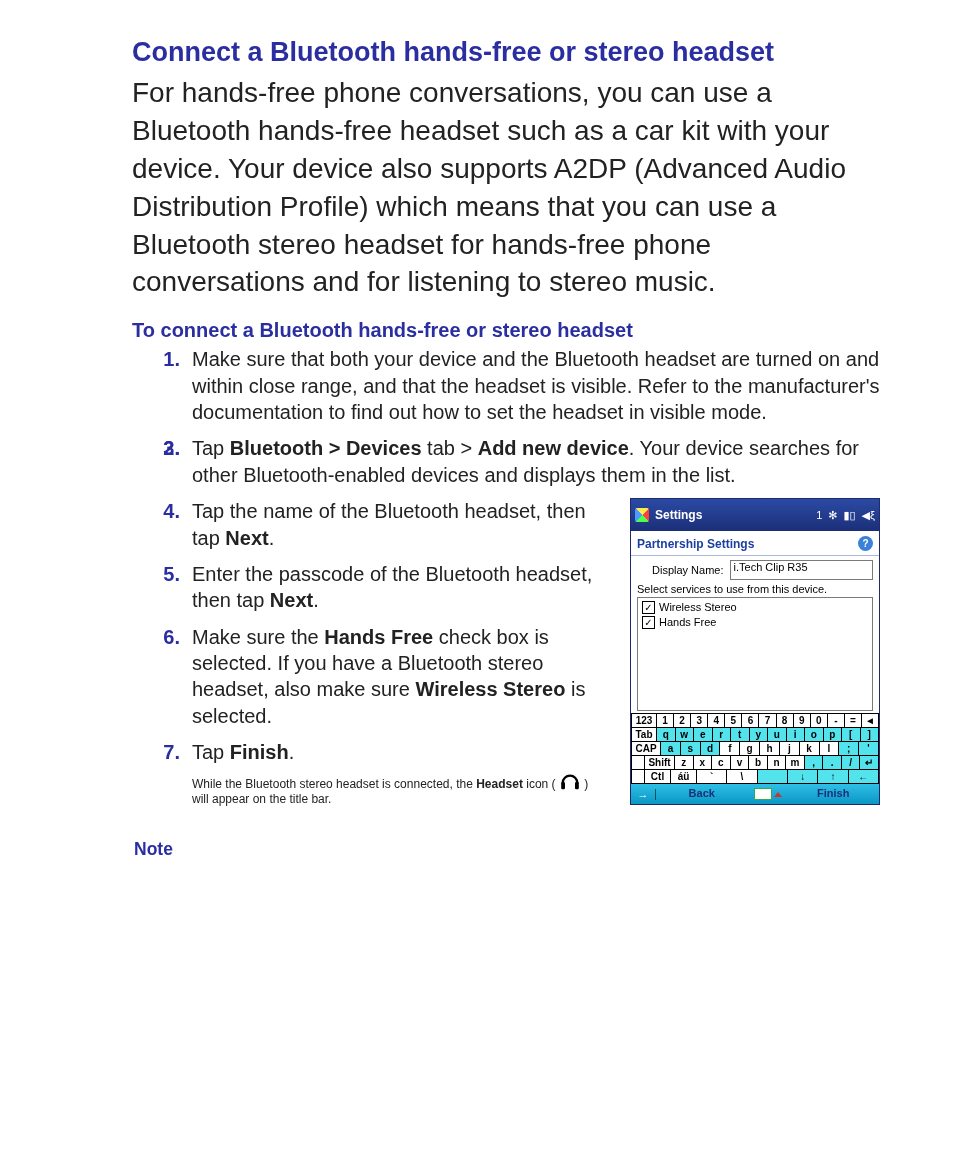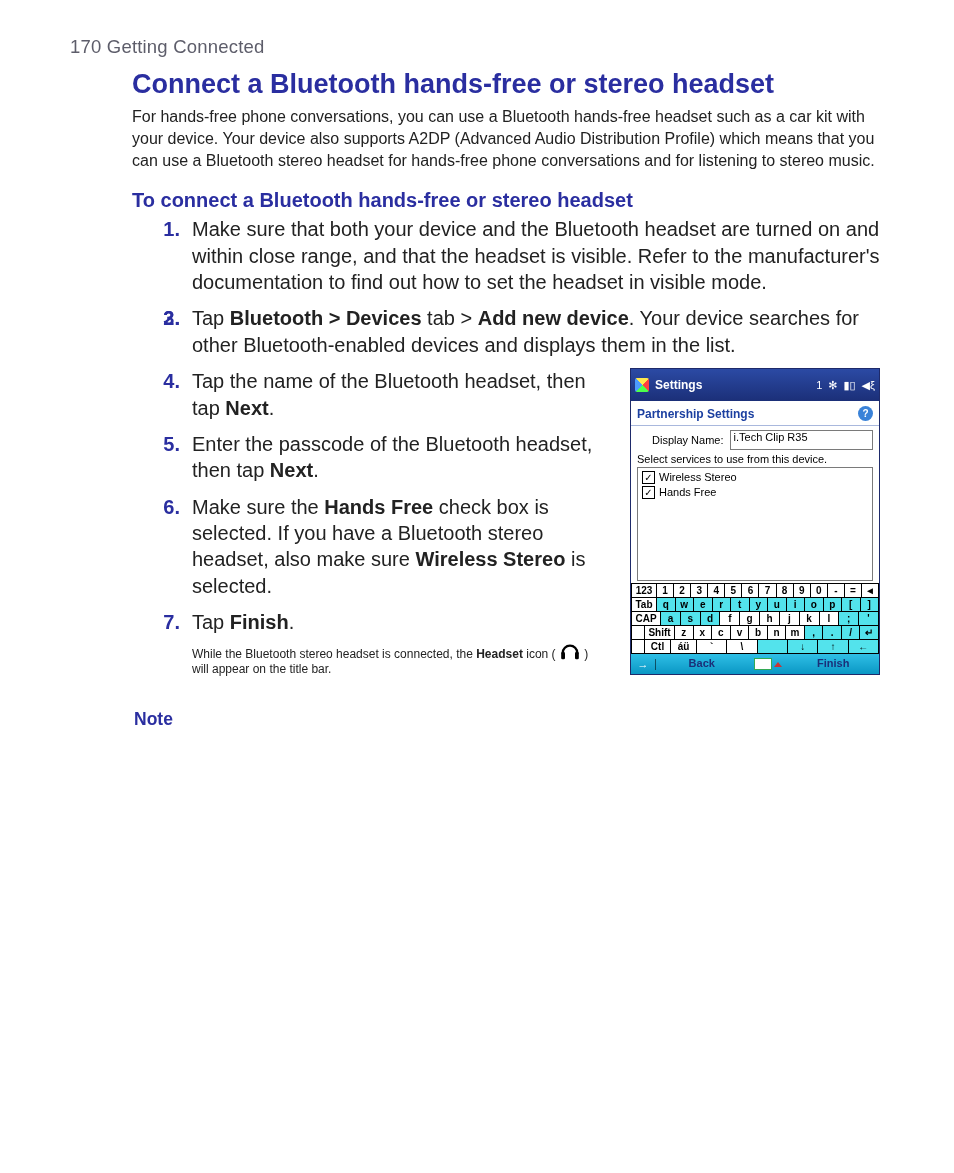--- a/index.html
+++ b/index.html
@@ -29,21 +29,21 @@
     padding-right: 18px;
   }
   h1 {
     color: #2a2ea0;
     font-weight: 700;
     font-size: 27px;
     margin: 0 0 6px 0;
     line-height: 1.2;
   }
   p.intro {
-    font-size: 16px;
+    font-size: 28px;
     line-height: 1.35;
     margin: 0 0 18px 0;
     color: #222;
   }
   h2.sub {
     color: #2a2ea0;
     font-weight: 700;
     font-size: 20px;
     margin: 0 0 4px 0;
   }
@@ -196,21 +196,20 @@
   
   .headset-icon {
     display:inline-block; width:22px; height:20px; vertical-align:-4px;
   }
 </style>
 </head>
 <body>
 
 <div class="page">
 
-  <div class="running-head">170  Getting Connected</div>
 
   <div class="main">
     <h1>Connect a Bluetooth hands-free or stereo headset</h1>
 
     <p class="intro">For hands-free phone conversations, you can use a Bluetooth hands-free headset such as a car kit with your device. Your device also supports A2DP (Advanced Audio Distribution Profile) which means that you can use a Bluetooth stereo headset for hands-free phone conversations and for listening to stereo music.</p>
 
     <h2 class="sub">To connect a Bluetooth hands-free or stereo headset</h2>
 
     <ol class="steps">
       <li>

